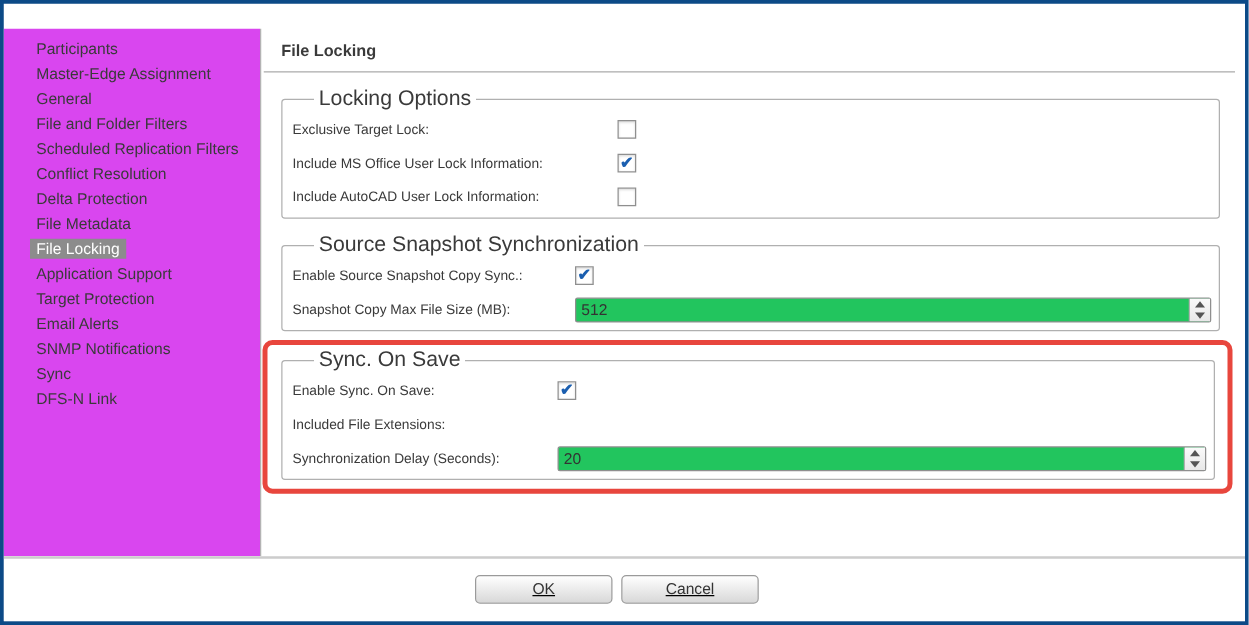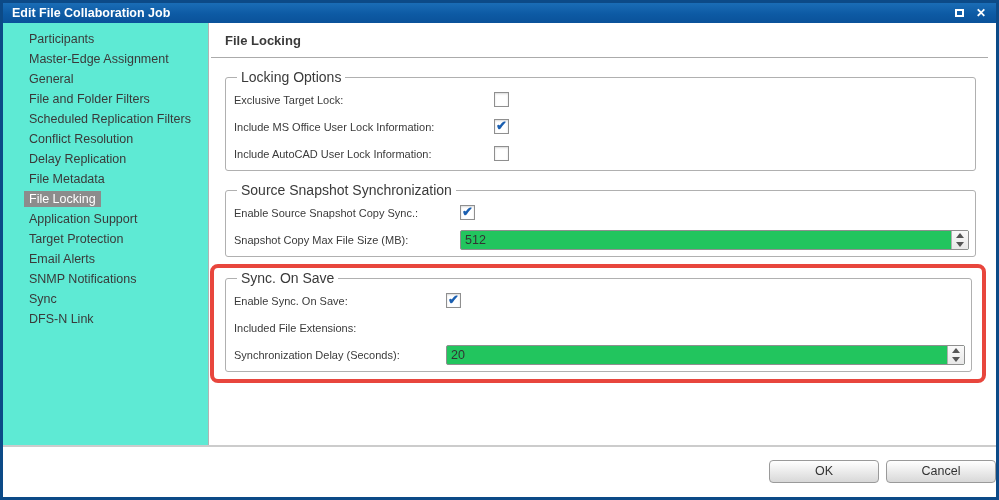--- a/index.html
+++ b/index.html
@@ -30,21 +30,21 @@
   .titlebar-controls {
     position:absolute; right:10px; top:0; height:100%;
     display:flex; align-items:center; gap:12px;
   }
   .max-box { width:9px; height:8px; border:2px solid #fff; display:inline-block; }
   .close-glyph { font-size:12px; font-weight:bold; line-height:1; }
   
   .sidebar {
     position:absolute; left:0; top:20px; width:205px; bottom:52px;
     padding-top:8px;
-    background:#5eead4;
+    background:#d946ef;
     overflow:hidden;
   }
   .nav-item {
     font-size:12.5px; color:#3a3a3a;
     margin:0 0 4px 21px;
     padding:1px 5px;
     width:fit-content;
     white-space:nowrap;
     cursor:default;
   }
@@ -63,22 +63,22 @@
     font-size:13px; font-weight:bold; color:#3a3a3a;
   }
   .main-sep { margin:9px 8px 0 2px; height:1px; background:#ababab; }
   fieldset {
     margin:11px 20px 0 16px;
     border:1px solid #b0b0b0;
     border-radius:3px;
     padding:1px 6px 3px 8px;
   }
   legend {
-    font-size:14px; color:#3a3a3a;
-    padding:0 4px; margin-left:3px;
+    font-size:17px; color:#3a3a3a;
+    padding:0 4px; margin-left:17px;
   }
   .row { display:flex; align-items:center; height:27px; }
   .row-label { font-size:11px; color:#3a3a3a; flex:none; white-space:nowrap; }
   .sec0 .row-label { width:260px; }
   .sec1 .row-label { width:226px; }
   .sec2 .row-label { width:212px; }
   
   .checkbox {
     width:15px; height:15px;
     border:1px solid #8f8f8f;
@@ -122,53 +122,47 @@
     padding:0 10px 7px 11px;
   }
   .highlight fieldset { margin:2px 0 0 0; }
   
   .footer {
     position:absolute; left:0; right:0; bottom:0; height:52px;
     border-top:2px solid #cccccc;
     background:#fff;
   }
   .footer-buttons {
-    display:flex; justify-content:flex-end; gap:7px;
-    margin:13px 0 0 0;
+    display:flex; justify-content:center; gap:7px;
+    margin:13px 12px 0 0;
+    text-decoration:underline;
   }
   .btn {
     width:110px; height:23px;
     background:linear-gradient(#ffffff,#d8d8d8);
     border:1px solid #9a9a9a;
     border-radius:4px;
     font-family:inherit; font-size:12.5px; color:#333;
     line-height:1;
   }
 </style>
 </head>
 <body>
 
 <div class="window">
 
-  <div class="titlebar">
-    <span>Edit File Collaboration Job</span>
-    <div class="titlebar-controls">
-      <span class="max-box"></span>
-      <span class="close-glyph">✕</span>
-    </div>
-  </div>
 
   <div class="sidebar">
       <div class="nav-item">Participants</div>
       <div class="nav-item">Master-Edge Assignment</div>
       <div class="nav-item">General</div>
       <div class="nav-item">File and Folder Filters</div>
       <div class="nav-item">Scheduled Replication Filters</div>
       <div class="nav-item">Conflict Resolution</div>
-      <div class="nav-item">Delay Replication</div>
+      <div class="nav-item">Delta Protection</div>
       <div class="nav-item">File Metadata</div>
       <div class="nav-item selected">File Locking</div>
       <div class="nav-item">Application Support</div>
       <div class="nav-item">Target Protection</div>
       <div class="nav-item">Email Alerts</div>
       <div class="nav-item">SNMP Notifications</div>
       <div class="nav-item">Sync</div>
       <div class="nav-item">DFS-N Link</div>
     </div>
   <div class="vdiv"></div>

